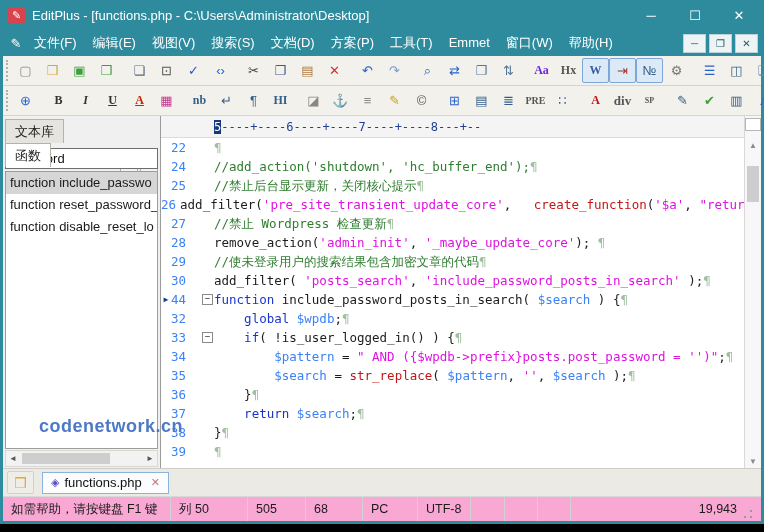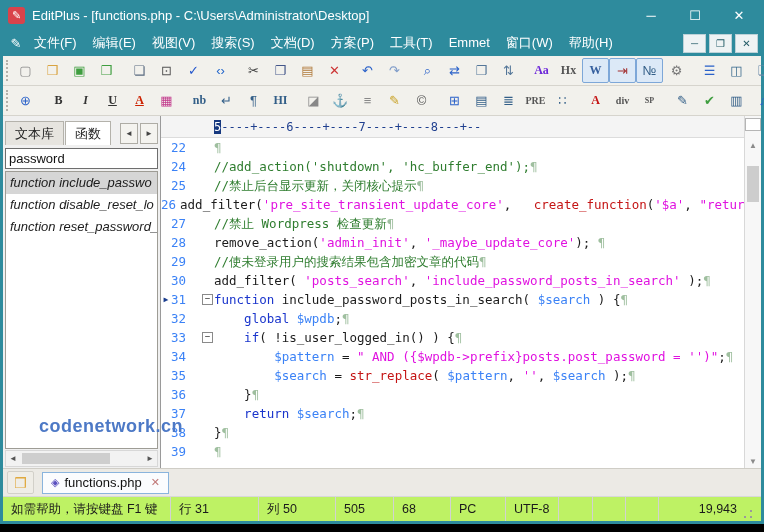--- a/index.html
+++ b/index.html
@@ -21,29 +21,29 @@
   .toolbar{height:29px;background:#f2f1ec;border-bottom:1px solid #d6d4cd;display:flex;align-items:center;padding-left:1px;}
   .grip{width:3px;height:21px;border-left:2px dotted #b3b1aa;margin:0 4px 0 2px;}
   .tbtn{min-width:23px;height:23px;padding:0 1px;display:flex;align-items:center;justify-content:center;font-size:13px;color:#3c4a66;border:1px solid transparent;border-radius:2px;}
   .tbtn.active{background:#dcE9f7;border-color:#7da7d8;}
   .tbtn .txt{font-family:"Liberation Serif",serif;font-size:12px;font-weight:bold;}
   .tsep{width:1px;height:20px;background:#c9c7c0;margin:0 3px;}
   
   .main{flex:1;display:flex;background:#f0f0f0;overflow:hidden;position:relative;}
   
   .sidebar{width:157px;display:flex;flex-direction:column;background:#f0f0f0;}
-  .side-tabs{height:26px;display:flex;align-items:flex-end;padding:3px 2px 0 2px;}
+  .side-tabs{height:26px;display:flex;align-items:flex-start;padding:3px 2px 0 2px;flex-direction:column;}
   .side-tab{padding:3px 9px 2px;font-size:13px;background:#e6e4df;border:1px solid #b4b2ab;border-bottom:none;margin-right:1px;color:#222;}
   .side-tab.active{background:#fff;position:relative;}
   .tab-arrows{margin-left:auto;display:flex;gap:2px;margin-bottom:1px;}
   .tab-arrow{width:16px;height:19px;background:#f4f3ef;border:1px solid #aeacA5;font-size:8px;color:#444;display:flex;align-items:center;justify-content:center;}
   .side-search{margin:3px 2px 2px;}
   .side-search input{width:100%;box-sizing:border-box;height:21px;border:1px solid #6e6e6e;font-size:13px;padding:0 3px;font-family:"Liberation Sans",sans-serif;outline:none;background:#fff;color:#111;}
   .side-list{flex:1;background:#fff;border:1px solid #9e9c95;margin:0 2px;overflow:hidden;}
-  .side-item{height:22px;line-height:22px;padding-left:4px;font-size:13px;color:#1b1b1b;white-space:nowrap;overflow:hidden;font-style:italic;}
+  .side-item{height:22px;line-height:22px;padding-left:4px;font-size:13px;color:#1b1b1b;white-space:nowrap;overflow:hidden;}
   .side-item.selected{background:#d6d6d6;}
   .side-hscroll{height:15px;margin:1px 2px 1px;display:flex;align-items:center;background:#f2f2f2;border:1px solid #d7d7d7;}
   .hs-arrow{width:14px;text-align:center;font-size:8px;color:#555;}
   .hs-thumb{width:88px;height:11px;background:#cecece;margin-left:2px;}
   .hs-track{flex:1;}
   .watermark{position:absolute;left:36px;top:300px;font-size:18px;font-weight:bold;color:#4d79c6;z-index:5;letter-spacing:.5px;}
   
   .editor{flex:1;display:flex;flex-direction:column;background:#fff;border-left:1px solid #9a9a9a;overflow:hidden;}
   .ruler{height:21px;background:#f4f4f4;border-bottom:1px solid #dcdcdc;font-family:"DejaVu Sans Mono",monospace;font-size:12px;color:#1f3f8f;display:flex;align-items:center;padding-left:53px;white-space:pre;overflow:hidden;}
   .ruler .hl{background:#16387f;color:#fff;}
@@ -62,21 +62,21 @@
   .vs-arrow{width:14px;text-align:center;font-size:8px;color:#8a8a8a;padding:2px 0;}
   .vs-thumb{width:12px;height:36px;background:#cdcdcd;margin-top:14px;}
   .vs-track{flex:1;}
   
   .tabbar{height:27px;background:#ecEAe5;border-top:1px solid #cfcdc6;display:flex;align-items:center;padding-left:4px;}
   .folder-btn{width:25px;height:21px;display:flex;align-items:center;justify-content:center;font-size:14px;color:#e0a93f;background:#efEDe7;border:1px solid #d2d0c9;border-radius:2px;}
   .doc-tab{height:20px;margin-left:8px;background:#fbfcfe;border:1px solid #8ab4dd;display:flex;align-items:center;padding:0 8px;font-size:13px;color:#111;}
   .doc-tab .marker{color:#5a4fbf;font-size:11px;margin-right:5px;}
   .doc-tab .close{color:#c07878;font-size:11px;margin-left:9px;}
   
-  .statusbar{height:24px;background:#bef264;border-top:1px solid #d8d8d8;display:flex;align-items:center;font-size:12.5px;color:#1b1b1b;}
+  .statusbar{height:24px;background:#f9a8d4;border-top:1px solid #d8d8d8;display:flex;align-items:center;font-size:12.5px;color:#1b1b1b;}
   .sb-seg{height:100%;display:flex;align-items:center;padding-left:8px;border-right:1px solid #d2d2d2;box-sizing:border-box;white-space:nowrap;}
   .sb-last{flex:1;border-right:none;justify-content:flex-end;padding-right:6px;}
   .sb-grip{width:10px;height:10px;margin:10px 2px 0 6px;background:
      radial-gradient(circle at 8px 2px,#9a9a9a 1px,transparent 1.5px),
      radial-gradient(circle at 8px 8px,#9a9a9a 1px,transparent 1.5px),
      radial-gradient(circle at 2px 8px,#9a9a9a 1px,transparent 1.5px);}
 </style>
 </head>
 <body>
 
@@ -268,21 +268,21 @@
         <span class="txt" style="color: rgb(85, 85, 85); font-size: 10px;">PRE</span>
       </div>
       <div class="tbtn">
         <span style="color: rgb(51, 95, 136);">∷</span>
       </div>
       <div class="tsep"></div>
       <div class="tbtn">
         <span class="txt" style="color: rgb(196, 20, 20);">A</span>
       </div>
       <div class="tbtn">
-        <span class="txt" style="color: rgb(85, 85, 85); font-size: 10px;">div</span>
+        <span class="txt" style="color: rgb(85, 85, 85); font-size: 13px;">div</span>
       </div>
       <div class="tbtn">
         <span class="txt" style="color: rgb(85, 85, 85); font-size: 8px;">SP</span>
       </div>
       <div class="tsep"></div>
       <div class="tbtn">
         <span style="color: rgb(51, 95, 136);">✎</span>
       </div>
       <div class="tbtn">
         <span style="color: rgb(63, 158, 63);">✔</span>
@@ -306,22 +306,22 @@
         <div class="tab-arrows">
           <div class="tab-arrow">◄</div>
           <div class="tab-arrow">►</div>
         </div>
       </div>
       <div class="side-search">
         <input type="text" value="password" style="">
       </div>
       <div class="side-list" id="side-list">
           <div class="side-item selected">function include_passwo</div>
+          <div class="side-item">function reset_password_</div>
           <div class="side-item">function disable_reset_lo</div>
-          <div class="side-item">function reset_password_</div>
         </div>
       <div class="side-hscroll">
         <div class="hs-arrow">◄</div>
         <div class="hs-thumb"></div>
         <div class="hs-track"></div>
         <div class="hs-arrow">►</div>
       </div>
     </div>
 
     <div class="watermark">codenetwork.cn</div>
@@ -372,21 +372,21 @@
             <div class="code-text"><span class="c">//使未登录用户的搜索结果包含加密文章的代码</span><span class="pi">¶</span></div>
           </div>
           <div class="code-row">
             <div class="ln-marker"></div>
             <div class="ln-no">30</div>
             <div class="ln-fold"></div>
             <div class="code-text"><span class="d">add_filter( </span><span class="s">'posts_search'</span><span class="d">, </span><span class="s">'include_password_posts_in_search'</span><span class="d"> );</span><span class="pi">¶</span></div>
           </div>
           <div class="code-row">
             <div class="ln-marker">▶</div>
-            <div class="ln-no">31</div>
+            <div class="ln-no">44</div>
             <div class="ln-fold">
               <div class="foldbox">−</div>
             </div>
             <div class="code-text"><span class="k">function</span><span class="d"> include_password_posts_in_search( </span><span class="v">$search</span><span class="d"> ) {</span><span class="pi">¶</span></div>
           </div>
           <div class="code-row">
             <div class="ln-marker"></div>
             <div class="ln-no">32</div>
             <div class="ln-fold"></div>
             <div class="code-text"><span class="d">    </span><span class="k">global</span><span class="d"> </span><span class="v">$wpdb</span><span class="d">;</span><span class="pi">¶</span></div>
@@ -451,21 +451,20 @@
     <div class="folder-btn">❒</div>
     <div class="doc-tab">
       <span class="marker">◈</span>
       <span>functions.php</span>
       <span class="close">✕</span>
     </div>
   </div>
 
   <div class="statusbar" id="statusbar">
       <div class="sb-seg" style="width: 168px;">如需帮助，请按键盘 F1 键</div>
-      <div class="sb-seg" style="width: 88px;">行 31</div>
       <div class="sb-seg" style="width: 77px;">列 50</div>
       <div class="sb-seg" style="width: 58px;">505</div>
       <div class="sb-seg" style="width: 57px;">68</div>
       <div class="sb-seg" style="width: 55px;">PC</div>
       <div class="sb-seg" style="width: 53px;">UTF-8</div>
       <div class="sb-seg" style="width: 34px;"></div>
       <div class="sb-seg" style="width: 33px;"></div>
       <div class="sb-seg" style="width: 33px;"></div>
       <div class="sb-seg sb-last">19,943<div class="sb-grip"></div></div>
     </div>

